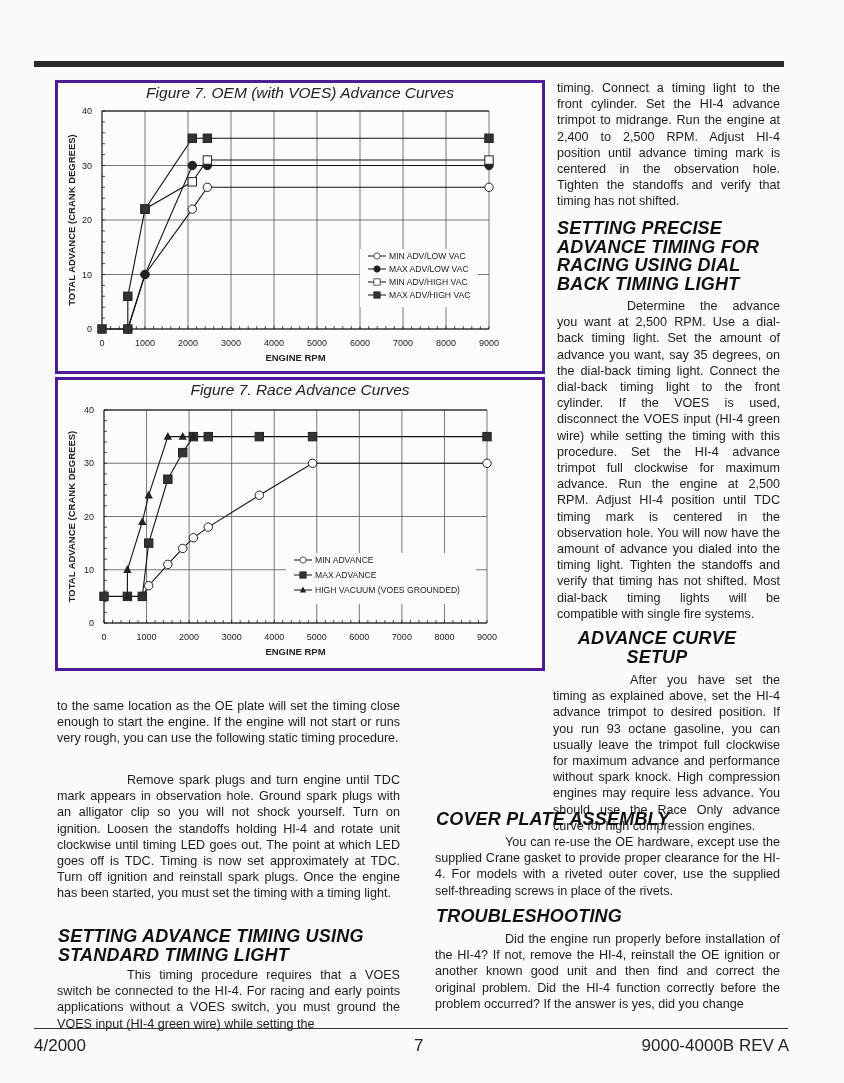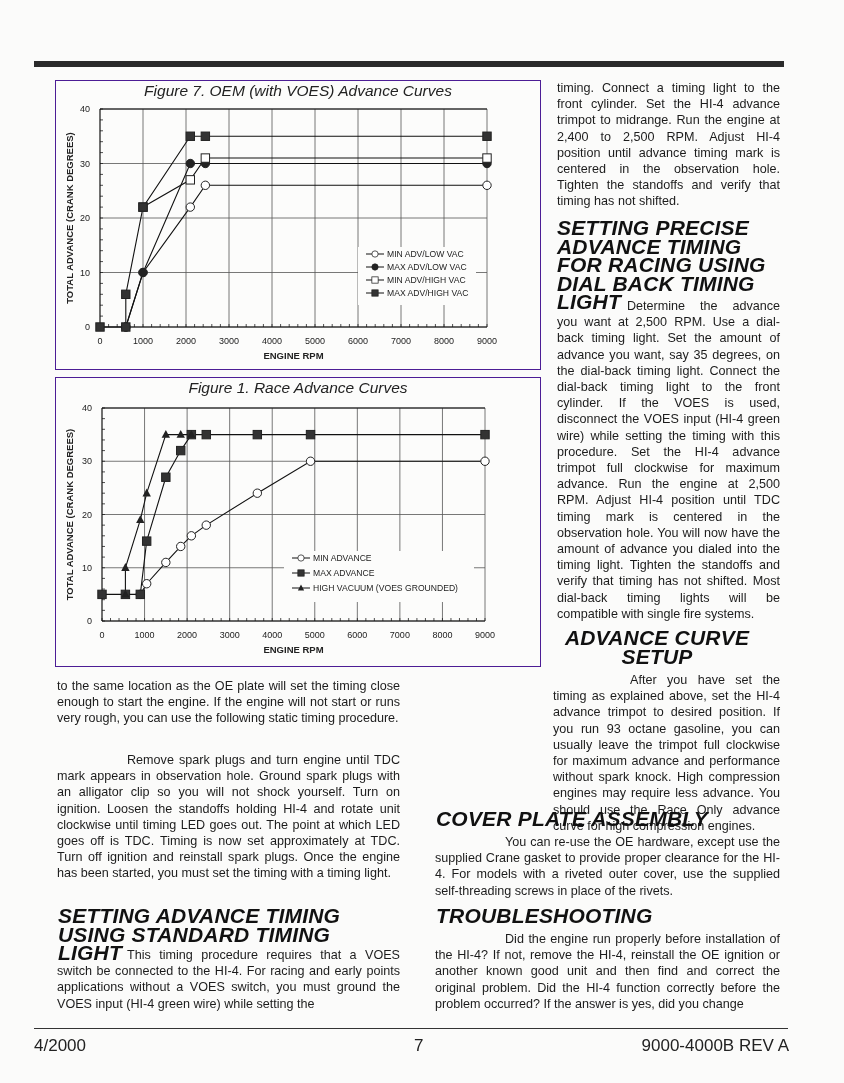--- a/index.html
+++ b/index.html
@@ -8,44 +8,44 @@
     background: #fbfbfa; color: #1a1a1a;
     font-family: "Liberation Sans", sans-serif;
   }
   .top-rule { position: absolute; left: 34px; top: 61px; width: 750px; height: 6px; background: #2a2a2a; }
   .foot-rule { position: absolute; left: 34px; top: 1028px; width: 754px; height: 1px; background: #333; }
   .footer { position: absolute; top: 1036px; font-size: 17px; color: #222; }
   .foot-left { left: 34px; }
   .foot-center { left: 414px; }
   .foot-right { right: 55px; padding-left: 48px; }
 
-  .figure { position: absolute; left: 55px; width: 484px; border: 1px solid #4c1d95; background: #fcfcfb; }
+  .figure { position: absolute; left: 55px; width: 484px; border: 3px solid #4c1d95; background: #fcfcfb; }
   .fig7 { top: 80px; height: 288px; }
   .fig8 { top: 377px; height: 288px; }
   .figure svg { position: absolute; left: 0; top: 0; }
   .fig-title { position: absolute; left: 0; right: 0; top: 1px; text-align: center; font-style: italic; font-size: 15.5px; color: #222; }
 
   .col { position: absolute; font-size: 12.6px; line-height: 16.2px; text-align: justify; color: #1c1c1c; }
   .col p { margin: 0; }
   .indent { text-indent: 70px; }
-  .heading { font-weight: bold; font-style: italic; font-size: 21px; line-height: 18.5px; margin: 0; color: #111; letter-spacing: 0.2px; }
+  .heading { font-weight: bold; font-style: italic; font-size: 18px; line-height: 18.5px; margin: 0; color: #111; letter-spacing: 0.2px; }
 
   .right-col { left: 557px; width: 223px; }
   .r1 { top: 80px; }
   .rh1 { top: 219px; }
   .r2 { top: 298px; }
   .rh2 { top: 629px; }
   .r3 { top: 672px; left: 435px; width: 345px; }
   .r3 .first { padding-left: 118px; text-indent: 77px; }
   .rh3 { top: 810px; left: 436px; }
   .r4 { top: 834px; left: 435px; width: 345px; }
   .rh4 { top: 907px; left: 436px; }
   .r5 { top: 931px; left: 435px; width: 345px; }
 
-  .left-col { left: 57px; width: 343px; }
+  .left-col { left: 57px; width: 343px; margin-top: 20px; }
   .l1 { top: 678px; }
   .l2 { top: 752px; }
   .lh1 { top: 907px; left: 58px; }
   .l3 { top: 947px; }
 </style>
 </head>
 <body>
 
 <div class="top-rule"></div>
 
@@ -188,21 +188,21 @@
       <line x1="310" y1="199" x2="328" y2="199" stroke="#111" stroke-width="1"></line>
       <rect x="314.8" y="194.8" width="8.4" height="8.4" fill="#fff" stroke="#222" stroke-width="1" transform="translate(319 199) scale(0.75) translate(-319 -199)"></rect>
       <text x="331" y="202" font-size="8.6" fill="#222" font-family="Liberation Sans, sans-serif">MIN ADV/HIGH VAC</text>
       <line x1="310" y1="212" x2="328" y2="212" stroke="#111" stroke-width="1"></line>
       <rect x="314.8" y="207.8" width="8.4" height="8.4" fill="#333" stroke="#222" stroke-width="1" transform="translate(319 212) scale(0.75) translate(-319 -212)"></rect>
       <text x="331" y="215" font-size="8.6" fill="#222" font-family="Liberation Sans, sans-serif">MAX ADV/HIGH VAC</text>
     </svg>
 </div>
 
 <div class="figure fig8">
-  <div class="fig-title">Figure 1.  Race Advance Curves</div>
+  <div class="fig-title">Figure 7.  Race Advance Curves</div>
   <svg id="chart1" width="484" height="288">
       <text x="46" y="260" text-anchor="middle" font-size="9" fill="#222" font-family="Liberation Sans, sans-serif">0</text>
       <line x1="88.55555555555554" y1="30" x2="88.55555555555554" y2="243" stroke="#555" stroke-width="0.8"></line>
       <text x="88.55555555555554" y="260" text-anchor="middle" font-size="9" fill="#222" font-family="Liberation Sans, sans-serif">1000</text>
       <line x1="131.1111111111111" y1="30" x2="131.1111111111111" y2="243" stroke="#555" stroke-width="0.8"></line>
       <text x="131.1111111111111" y="260" text-anchor="middle" font-size="9" fill="#222" font-family="Liberation Sans, sans-serif">2000</text>
       <line x1="173.66666666666666" y1="30" x2="173.66666666666666" y2="243" stroke="#555" stroke-width="0.8"></line>
       <text x="173.66666666666666" y="260" text-anchor="middle" font-size="9" fill="#222" font-family="Liberation Sans, sans-serif">3000</text>
       <line x1="216.2222222222222" y1="30" x2="216.2222222222222" y2="243" stroke="#555" stroke-width="0.8"></line>
       <text x="216.2222222222222" y="260" text-anchor="middle" font-size="9" fill="#222" font-family="Liberation Sans, sans-serif">4000</text>

